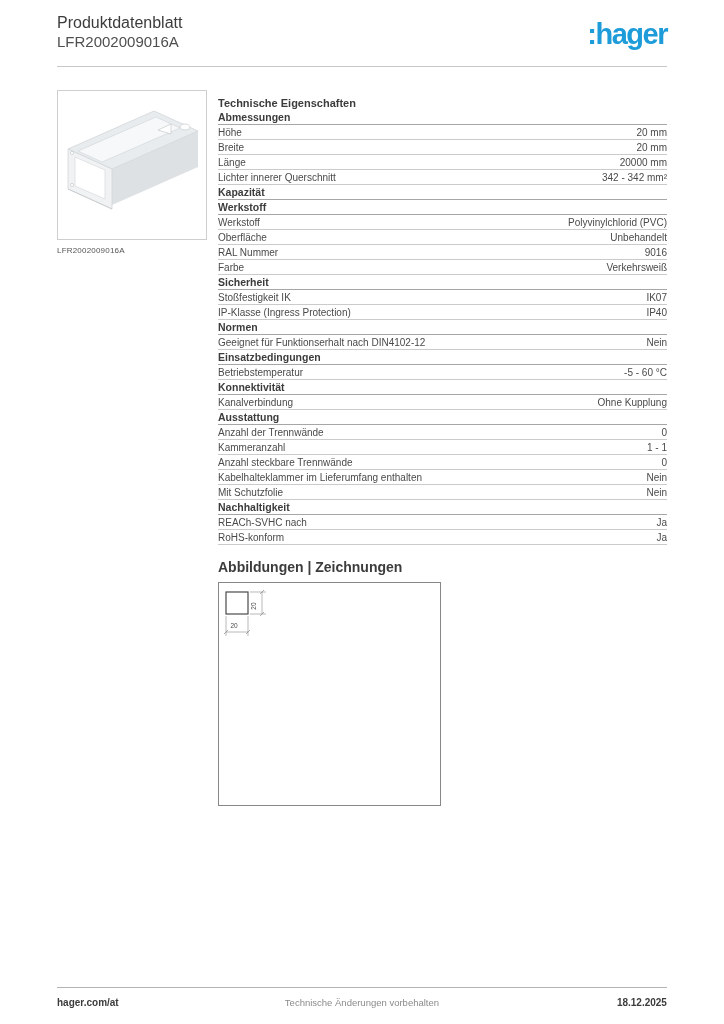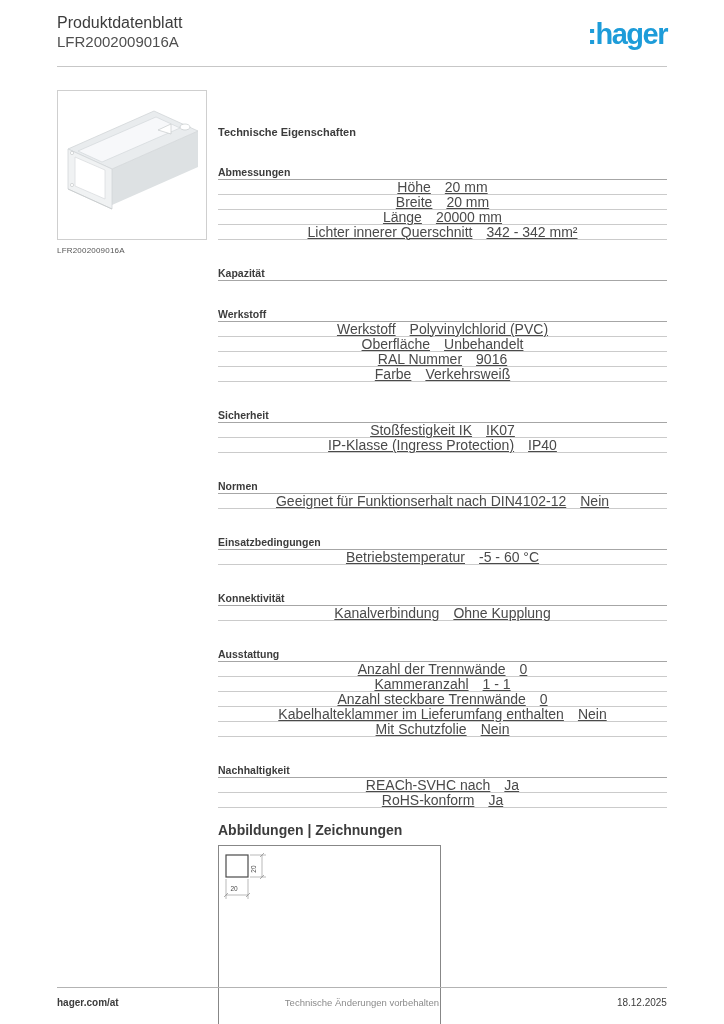--- a/index.html
+++ b/index.html
@@ -14,38 +14,38 @@
   .header-divider{position:absolute;left:57px;right:57px;top:66px;border-top:1px solid #c7c7c7;}
 
   
   .left-col{position:absolute;left:57px;top:90px;width:150px;}
   .image-box{width:148px;height:148px;border:1px solid #cfcfcf;background:#ffffff;}
   .image-caption{margin-top:6px;font-size:8px;color:#555555;letter-spacing:0.2px;}
 
   
   .right-col{position:absolute;left:218px;top:90px;width:449px;}
   .product-title{font-size:10.5px;font-weight:bold;color:#3c3c3c;line-height:13px;white-space:nowrap;}
-  .tech-title{margin-top:36px;font-size:11px;font-weight:bold;color:#3c3c3c;line-height:13px;}
-  .section{margin-top:26px;}
+  .tech-title{margin-top:7px;font-size:11px;font-weight:bold;color:#3c3c3c;line-height:13px;}
+  .section{margin-top:0;}
   .sec-title{font-size:10.5px;font-weight:bold;color:#3c3c3c;line-height:11px;padding:1.5px 0;border-bottom:1px solid #a6a6a6;}
-  .spec-row{display:flex;justify-content:center;align-items:baseline;font-size:14px;color:#4a4a4a;line-height:11px;padding:1.5px 0;border-bottom:1px solid #cbcbcb;text-decoration:underline;}
+  .spec-row{display:flex;justify-content:space-between;align-items:baseline;font-size:10px;color:#4a4a4a;line-height:11px;padding:1.5px 0;border-bottom:1px solid #cbcbcb;}
   .spec-label{text-align:left;}
   .spec-value{text-align:right;white-space:nowrap;padding-left:14px;}
 
   
   .drawings-title{margin-top:16px;font-size:14px;font-weight:bold;color:#3c3c3c;line-height:13px;}
   .drawing-box{margin-top:8px;width:221px;height:222px;border:1px solid #878787;background:#ffffff;}
 
   
   .footer-divider{position:absolute;left:57px;right:57px;top:987px;border-top:1px solid #b3b3b3;}
   .footer{position:absolute;left:57px;right:57px;top:997px;display:flex;align-items:baseline;}
   .footer>div{width:33.33%;}
   .footer-site{font-size:10px;font-weight:bold;color:#3c3c3c;text-align:left;}
   .footer-notice{font-size:9.5px;color:#8b8b8b;text-align:center;}
-  .footer-date{font-size:10px;font-weight:normal;color:#3c3c3c;text-align:right;}
+  .footer-date{font-size:10px;font-weight:bold;color:#3c3c3c;text-align:right;}
 </style>
 </head>
 <body>
 
 <div class="page">
 
   <div class="header">
     <div>
       <div class="doc-type">Produktdatenblatt</div>
       <div class="product-ref">LFR2002009016A</div>

